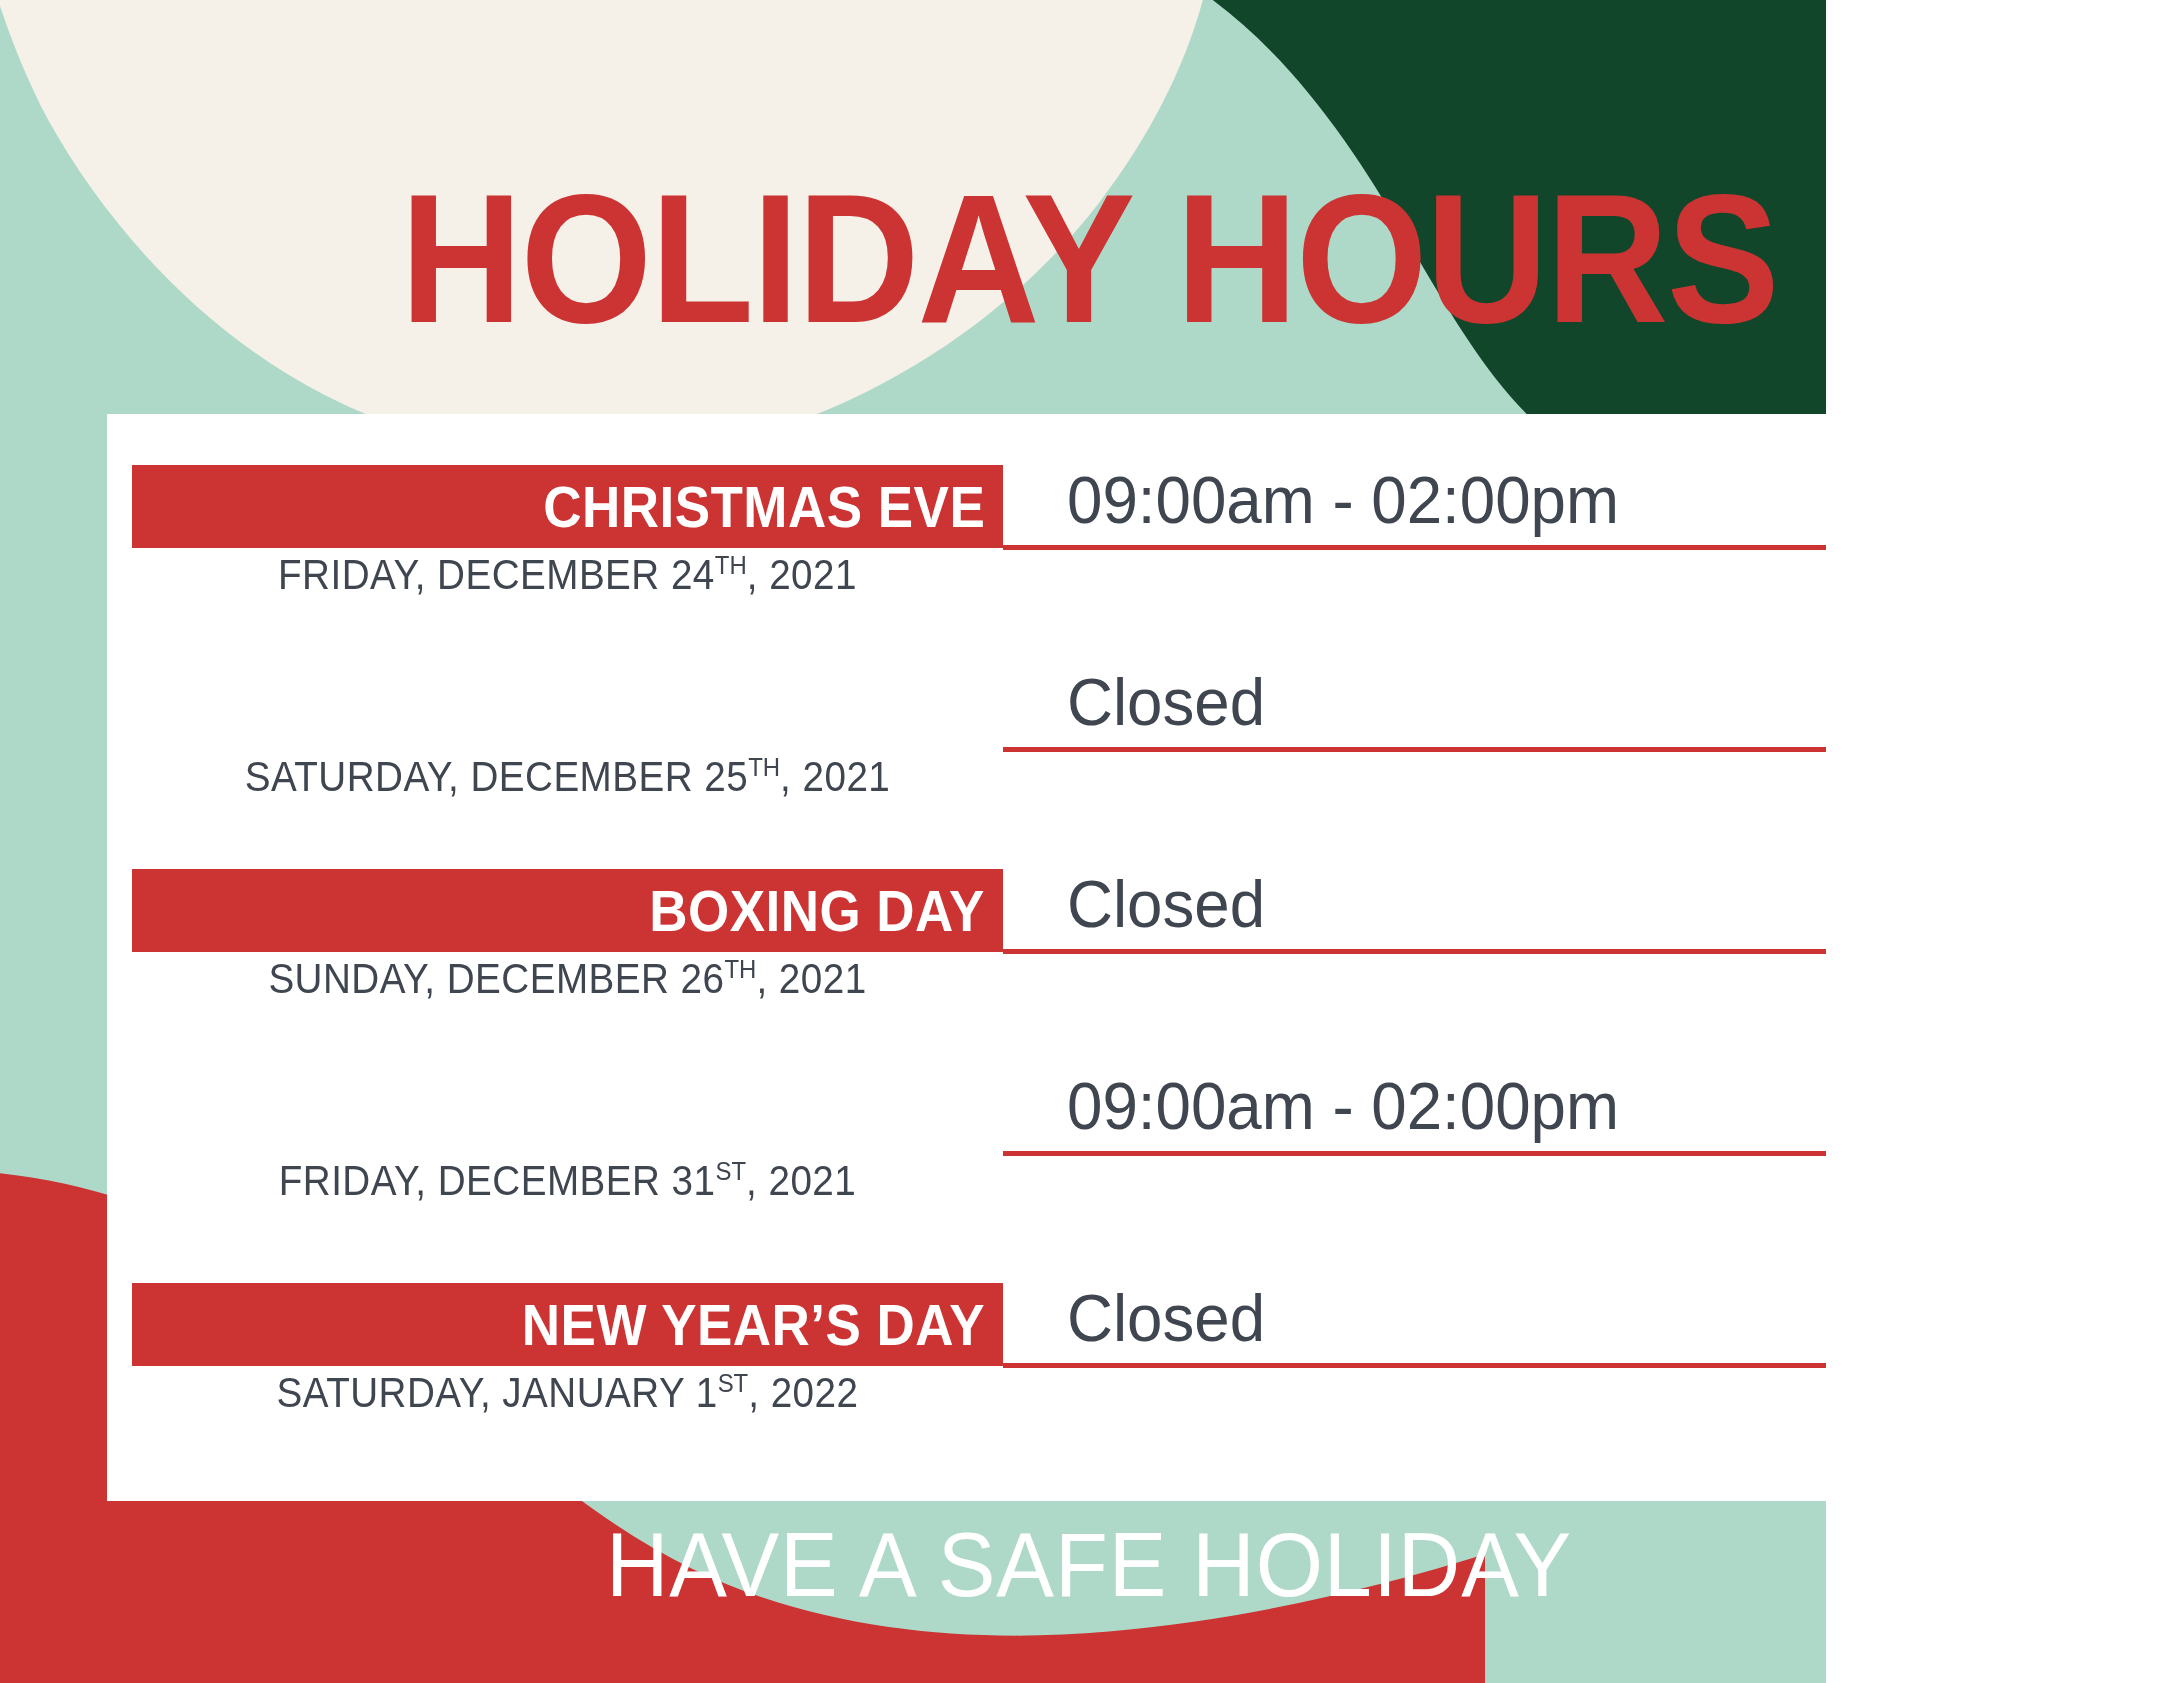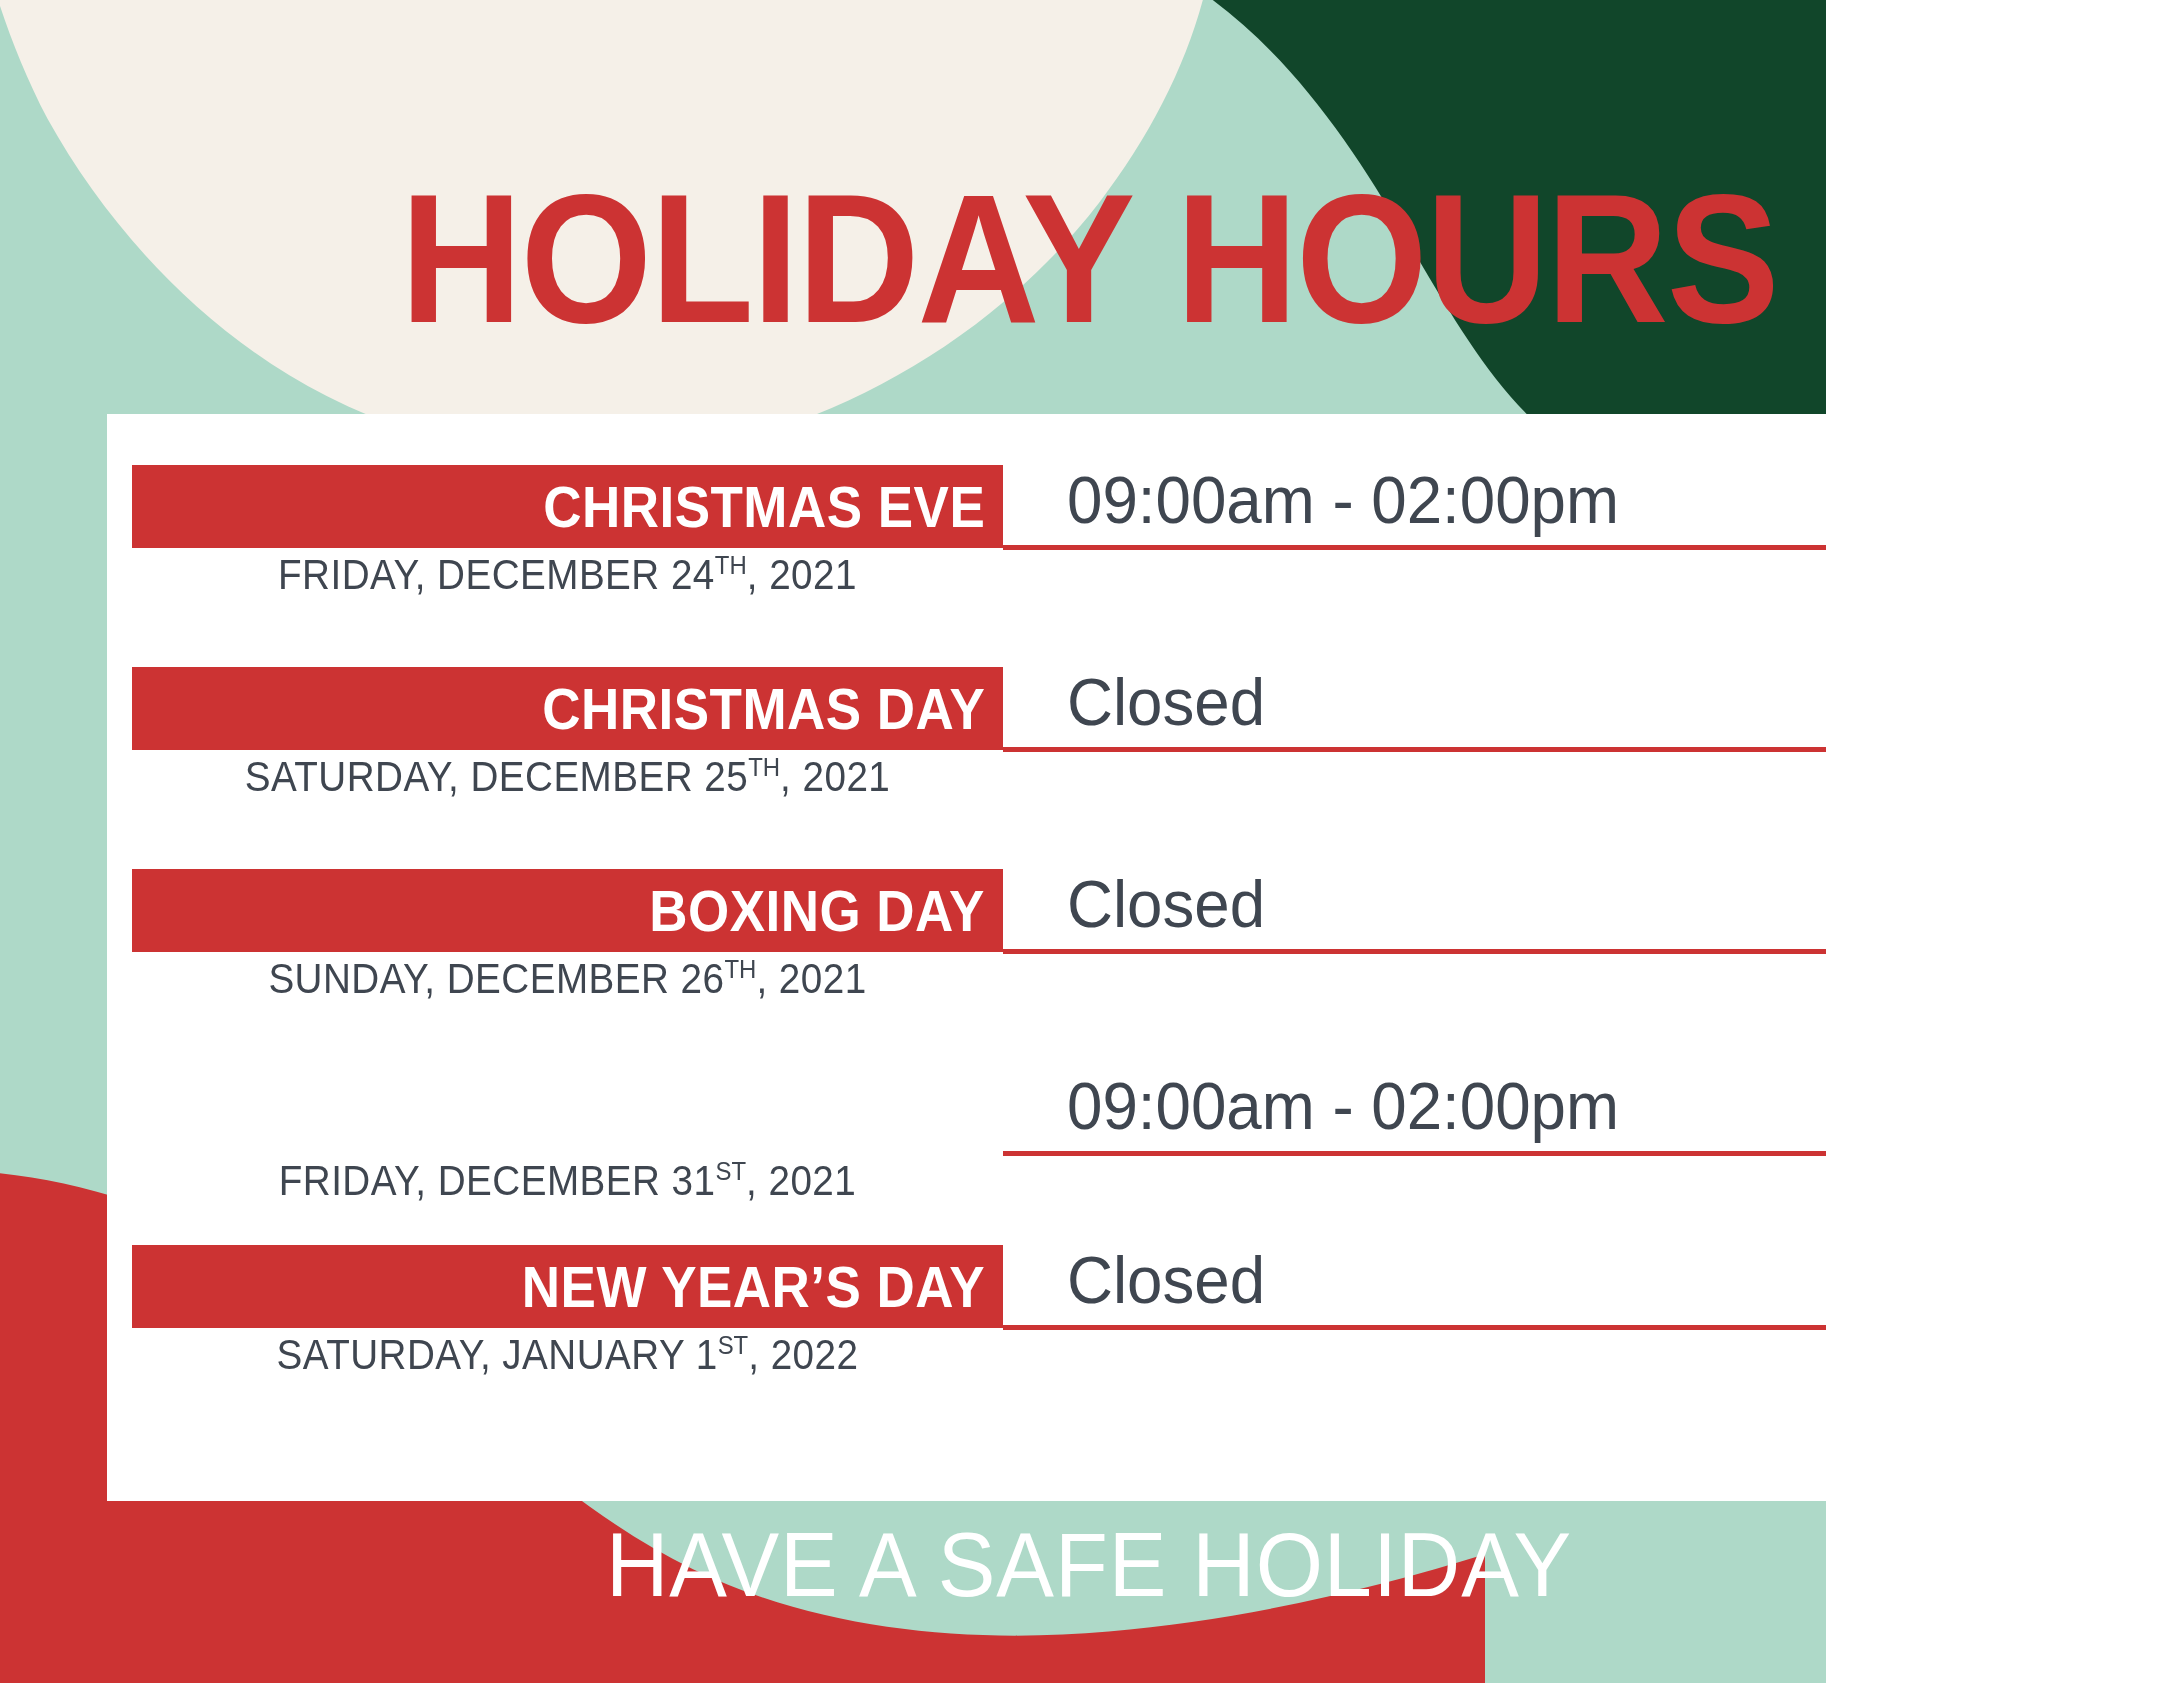--- a/index.html
+++ b/index.html
@@ -60,21 +60,21 @@
   .row {
     position: absolute;
     left: 0;
     width: 1980px;
     height: 178px;
   }
   .row-0 { top: 51px; }
   .row-1 { top: 253px; }
   .row-2 { top: 455px; }
   .row-3 { top: 657px; }
-  .row-4 { top: 831px; }
+  .row-4 { top: 869px; }
 
   .name-bar {
     position: absolute;
     left: 25px;
     top: 0;
     width: 871px;
     height: 83px;
     background: #CC3333;
     display: flex;
     align-items: center;
@@ -223,23 +223,20 @@
       <div class="name-bar">
         <span>CHRISTMAS EVE</span>
       </div>
       <div class="date-line"><span>FRIDAY, DECEMBER 24</span><sup>TH</sup><span>, 2021</span></div>
       <div class="hours-cell">
         <span>09:00am - 02:00pm</span>
       </div>
     </div>
 
     <div class="row row-1">
-      <div class="name-bar">
-        <span>CHRISTMAS DAY</span>
-      </div>
       <div class="date-line"><span>SATURDAY, DECEMBER 25</span><sup>TH</sup><span>, 2021</span></div>
       <div class="hours-cell">
         <span>Closed</span>
       </div>
     </div>
 
     <div class="row row-2">
       <div class="name-bar">
         <span>BOXING DAY</span>
       </div>

